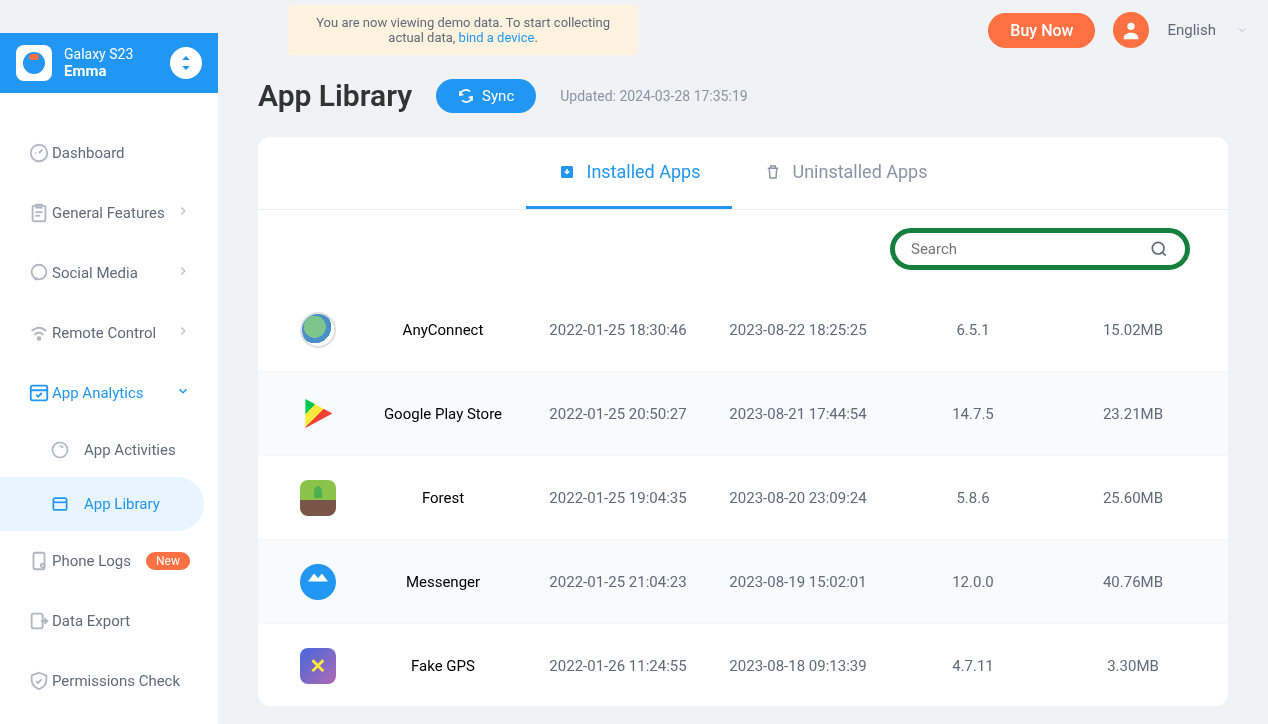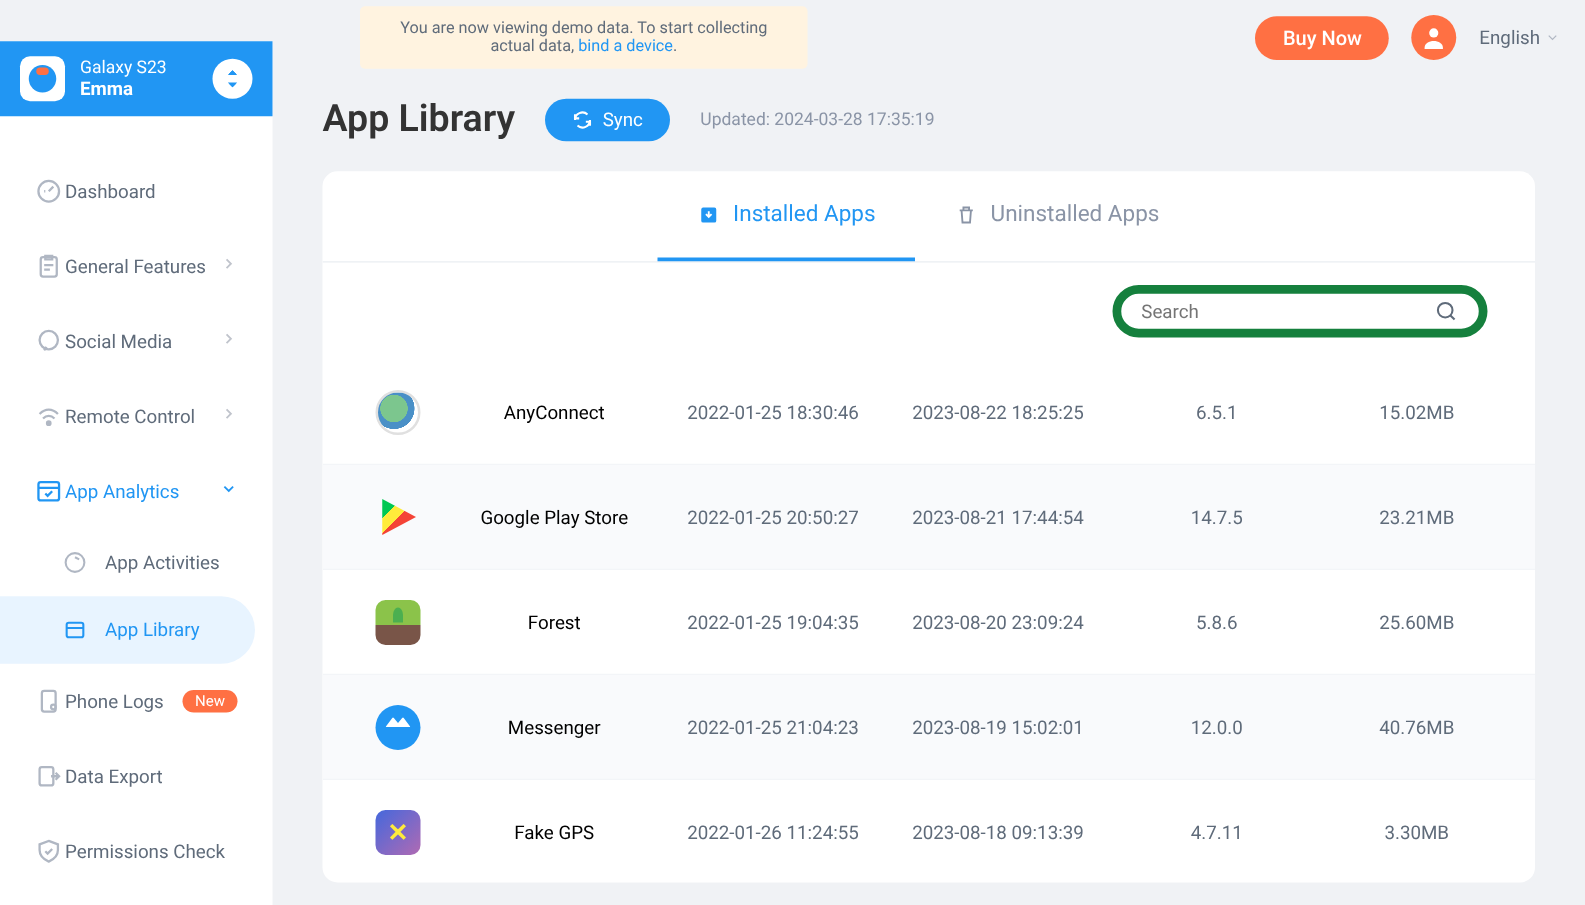--- a/index.html
+++ b/index.html
@@ -30,36 +30,36 @@
     .nav-subitem .sub-icon { width: 20px; height: 20px; display: flex; align-items: center; justify-content: center; }
     
     
     .main { flex: 1; display: flex; flex-direction: column; }
     .topbar { height: 60px; display: flex; align-items: center; padding: 0 20px 0 70px; gap: 18px; }
     .demo-banner { flex: 1; max-width: 590px; background: #fff3e0; border-radius: 4px; padding: 10px 18px; font-size: 13px; color: #5f6b7a; text-align: center; }
     .demo-banner a { color: #2196f3; text-decoration: none; }
     .spacer { flex: 1; }
     .buy-btn { background: #ff7043; color: #fff; border: none; padding: 8px 22px; border-radius: 20px; font-size: 16px; font-weight: 500; cursor: pointer; }
     .avatar { width: 36px; height: 36px; background: #ff7043; border-radius: 50%; display: flex; align-items: center; justify-content: center; cursor: pointer; }
-    .lang-select { display: flex; align-items: center; gap: 4px; color: #5f6b7a; font-size: 15px; cursor: pointer; }
+    .lang-select { display: flex; align-items: center; gap: 20px; color: #5f6b7a; font-size: 15px; cursor: pointer; }
     
     .content { padding: 18px 40px; flex: 1; display: flex; flex-direction: column; overflow: hidden; }
     .page-header { display: flex; align-items: center; gap: 24px; margin-bottom: 24px; }
     .page-title { font-size: 30px; font-weight: 600; color: #333; }
     .sync-btn { background: #2196f3; color: #fff; border: none; padding: 8px 22px; border-radius: 20px; font-size: 15px; display: flex; align-items: center; gap: 8px; cursor: pointer; }
     .updated-text { color: #8a94a6; font-size: 14px; }
     
     .card { background: #fff; border-radius: 12px; flex: 1; display: flex; flex-direction: column; overflow: hidden; }
     .tabs { display: flex; justify-content: center; border-bottom: 1px solid #eaeef2; }
     .tab { padding: 24px 32px; display: flex; align-items: center; gap: 10px; color: #8a94a6; font-size: 18px; cursor: pointer; border-bottom: 3px solid transparent; }
     .tab.active { color: #2196f3; border-bottom-color: #2196f3; }
     .tab .tab-icon { width: 18px; height: 18px; }
     
     .search-row { padding: 18px 38px; display: flex; justify-content: flex-end; }
-    .search-box { width: 300px; height: 42px; border: 7px solid #15803d; border-radius: 22px; display: flex; align-items: center; padding: 0 16px; gap: 10px; }
+    .search-box { width: 300px; height: 42px; border: 5px solid #15803d; border-radius: 22px; display: flex; align-items: center; padding: 0 16px; gap: 10px; }
     .search-box input { flex: 1; border: none; outline: none; font-size: 15px; color: #5f6b7a; }
     
     .table-wrap { flex: 1; overflow-y: auto; position: relative; }
     .table-wrap::-webkit-scrollbar { width: 10px; }
     .table-wrap::-webkit-scrollbar-thumb { background: #d0d4dc; border-radius: 5px; }
     .row { height: 84px; display: flex; align-items: center; padding: 0 20px; border-bottom: 1px solid #f3f5f8; }
     .row:nth-child(even) { background: #f9fafc; }
     .cell-icon { width: 80px; display: flex; justify-content: center; }
     .app-icon { width: 36px; height: 36px; border-radius: 6px; }
     .cell-name { width: 170px; text-align: center; color: #000000; font-size: 15px; }

